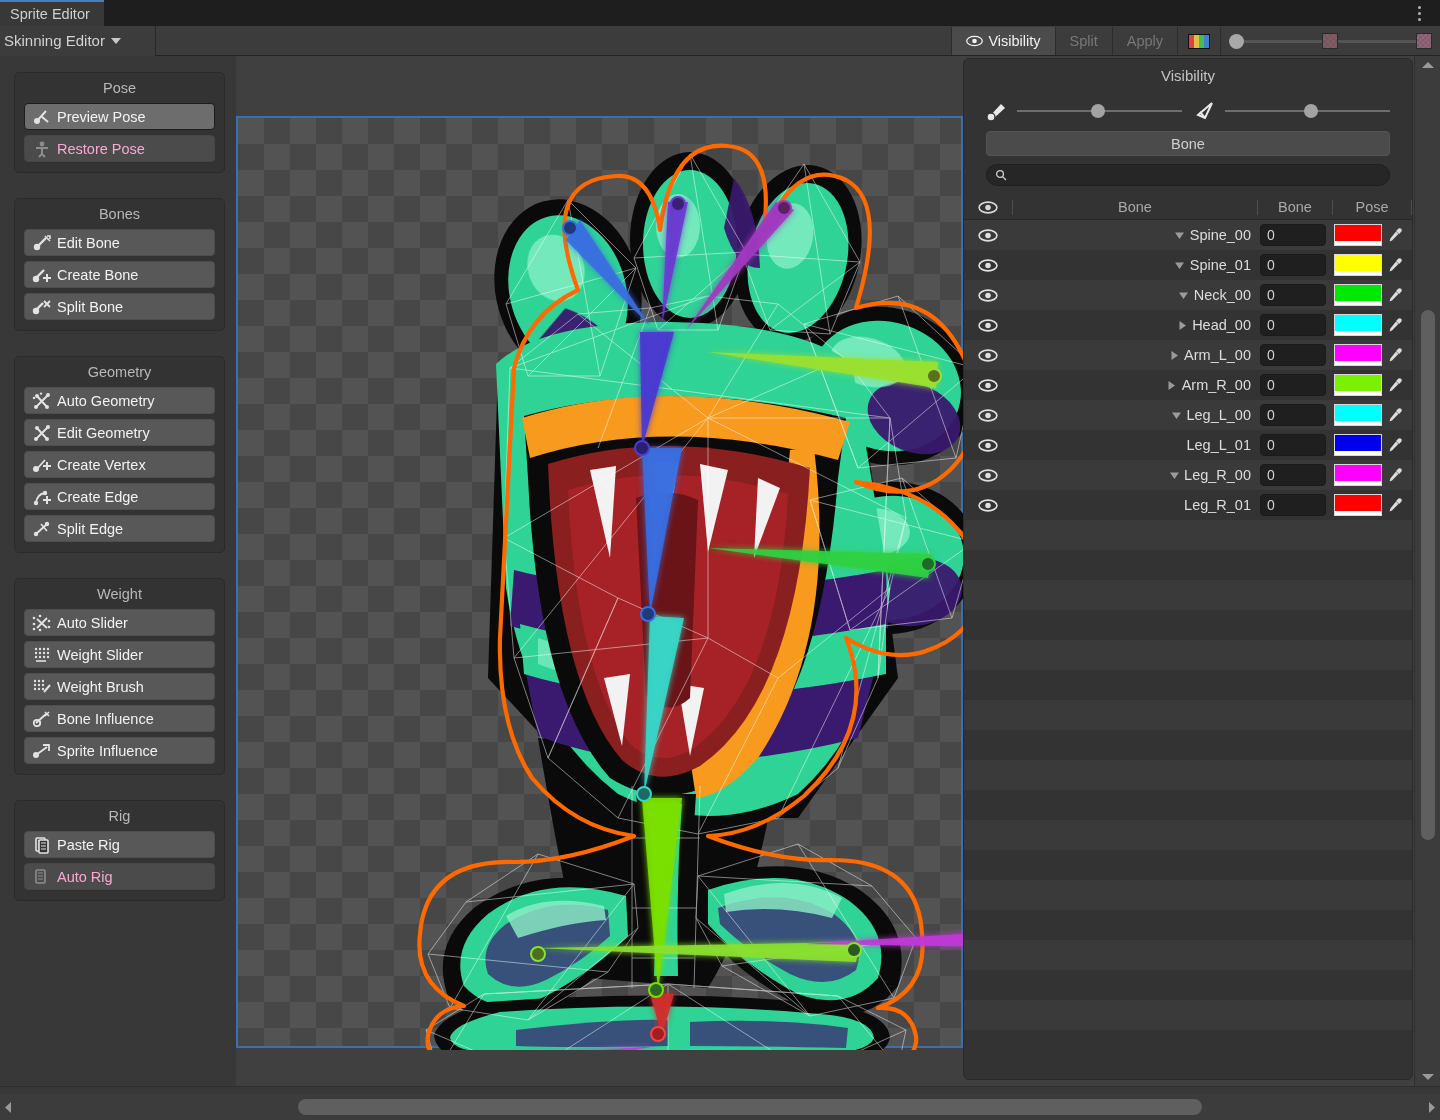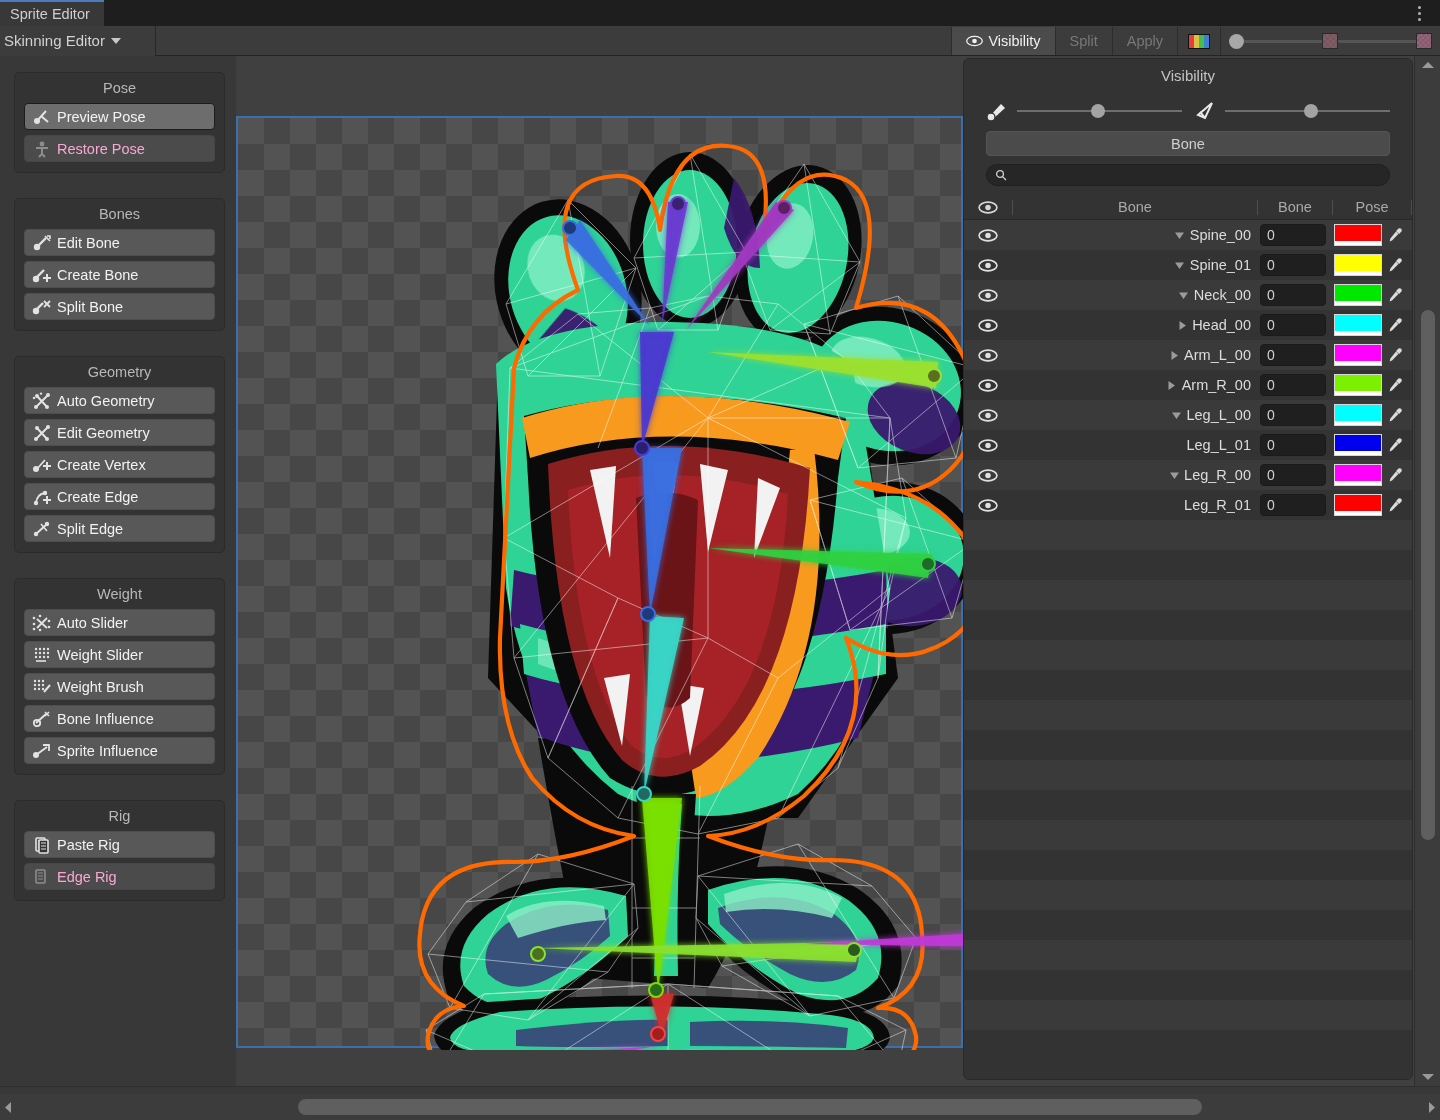--- a/index.html
+++ b/index.html
@@ -468,21 +468,21 @@
           </svg></span>
         <span>Paste Rig</span>
       </div>
       <div class="gbtn disabled">
         <span class="gicon"><svg viewBox="0 0 20 18" width="20" height="18">
             <g>
               <rect x="4" y="2" width="9" height="13" rx="1" fill="none" stroke="#8d8d8d" stroke-width="1.6"></rect>
               <path d="M6 5 H11 M6 8 H11 M6 11 H11" stroke="#8d8d8d" stroke-width="1.2"></path>
             </g>
           </svg></span>
-        <span>Edge Rig</span>
+        <span>Auto Rig</span>
       </div>
       <div style="height: 5px;"></div>
     </div>
   </div>
 
 <div class="canvaswrap">
   <div class="artboard">
     <svg class="sprite" viewBox="0 0 727 932">
       <defs>
         <filter id="glow" x="-30%" y="-30%" width="160%" height="160%">

